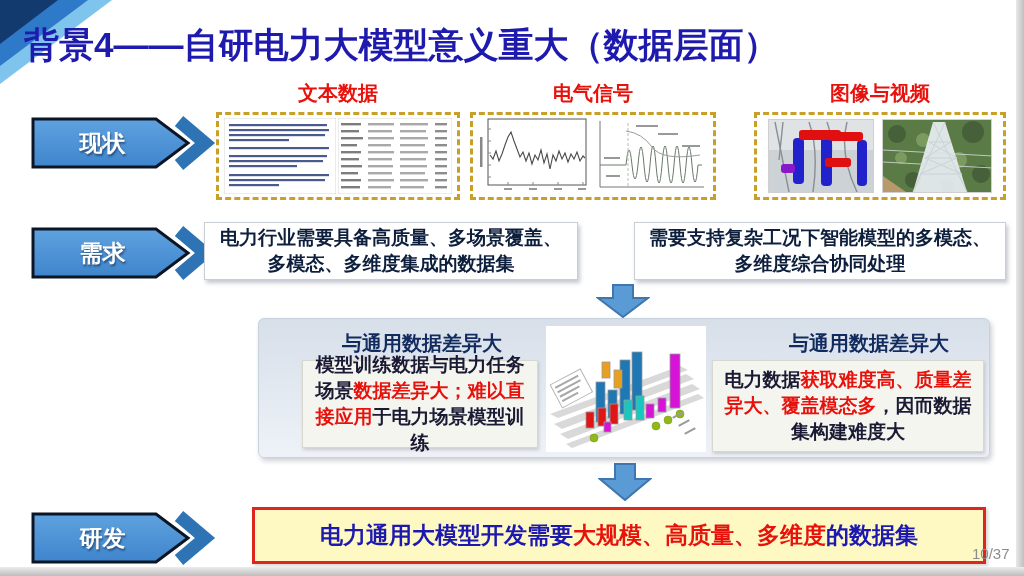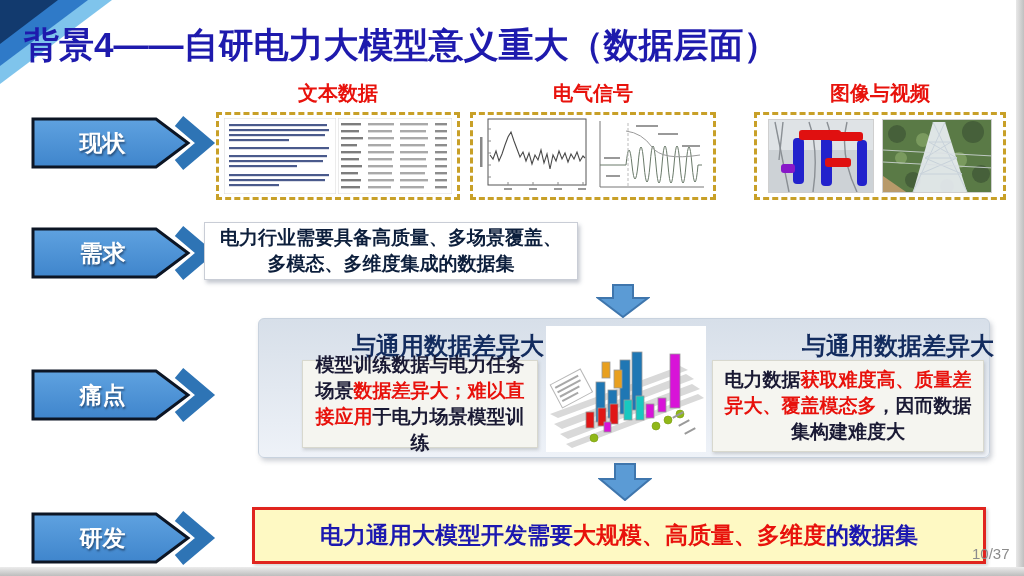--- a/index.html
+++ b/index.html
@@ -36,21 +36,21 @@
   .demand-box{position:absolute;top:222px;height:58px;background:#ffffff;
     border:1px solid #c9cdd6;box-shadow:2px 3px 4px rgba(90,100,120,.35);
     display:flex;align-items:center;justify-content:center;text-align:center;
     font-size:19px;font-weight:700;color:#0d1f3c;line-height:1.35;white-space:pre-line;}
   
   .down-arrow{position:absolute;width:54px;}
   
   .pain-panel{position:absolute;left:258px;top:318px;width:732px;height:140px;
     border-radius:6px;background:linear-gradient(180deg,#d7dfe9,#eef2f8);
     border:1px solid #c8d2de;box-shadow:2px 3px 5px rgba(90,100,120,.3);}
-  .pain-heading{position:absolute;top:330px;font-size:24px;font-weight:700;color:#122b5e;text-align:right;}
+  .pain-heading{position:absolute;top:330px;font-size:20px;font-weight:700;color:#122b5e;text-align:center;}
   .pain-box{position:absolute;top:360px;background:#f5f5f0;border:1px solid #d8d8ce;
     box-shadow:1px 2px 3px rgba(100,100,100,.25);display:flex;align-items:center;justify-content:center;
     text-align:center;font-size:19px;font-weight:700;line-height:1.38;}
   .chart3d{position:absolute;left:546px;top:326px;width:160px;height:126px;background:#ffffff;}
   
   .dev-box{position:absolute;left:252px;top:507px;width:734px;height:57px;background:#fef9c3;
     border:3px solid #e0241e;display:flex;align-items:center;justify-content:center;
     font-size:23px;font-weight:700;box-shadow:2px 2px 3px rgba(120,120,120,.3);}
   .page-number{position:absolute;left:972px;top:545px;font-size:15px;color:#8c8c8c;}
   .photo{border:1px solid #cfcfcf;}
@@ -249,37 +249,32 @@
     </svg>
     <div class="stage-label">现状</div>
   </div>
   <div class="stage" style="top:224px;">
     <svg width="190" height="58" viewBox="0 0 190 58">
       <path d="M149,7 L175,29 L149,51" fill="none" stroke="#2e74b5" stroke-width="13"></path>
       <path d="M3,5 L126,5 L158,29 L126,53 L3,53 Z" fill="url(#ag)" stroke="#0c1524" stroke-width="3"></path>
     </svg>
     <div class="stage-label">需求</div>
   </div>
-  <div class="stage" style="top:366px;">
-    <svg width="190" height="58" viewBox="0 0 190 58">
-      <path d="M149,7 L175,29 L149,51" fill="none" stroke="#2e74b5" stroke-width="13"></path>
-      <path d="M3,5 L126,5 L158,29 L126,53 L3,53 Z" fill="url(#ag)" stroke="#0c1524" stroke-width="3"></path>
-    </svg>
-    <div class="stage-label">痛点</div>
-  </div>
   <div class="stage" style="top:509px;">
     <svg width="190" height="58" viewBox="0 0 190 58">
       <path d="M149,7 L175,29 L149,51" fill="none" stroke="#2e74b5" stroke-width="13"></path>
       <path d="M3,5 L126,5 L158,29 L126,53 L3,53 Z" fill="url(#ag)" stroke="#0c1524" stroke-width="3"></path>
     </svg>
     <div class="stage-label">研发</div>
   </div>
 
   <div class="demand-box" style="left:204px;width:374px;">电力行业需要具备高质量、多场景覆盖、
 多模态、多维度集成的数据集</div>
+  <div class="demand-box" style="left:634px;width:372px;">需要支持复杂工况下智能模型的多模态、
+多维度综合协同处理</div>
 
   <div class="down-arrow" style="left:596px;top:284px;">
     <svg width="54" height="34" viewBox="0 0 54 34">
         <path d="M17,1 L37,1 L37,14 L52,14 L27,33 L2,14 L17,14 Z" fill="#5b9bd5" stroke="#3f76ad" stroke-width="2"></path>
       </svg>
   </div>
 
   <div class="pain-panel"></div>
   <div class="pain-heading" style="left:300px;width:244px;">与通用数据差异大</div>
   <div class="pain-box" style="left:302px;width:236px;height:88px;padding:10px 4px;">

